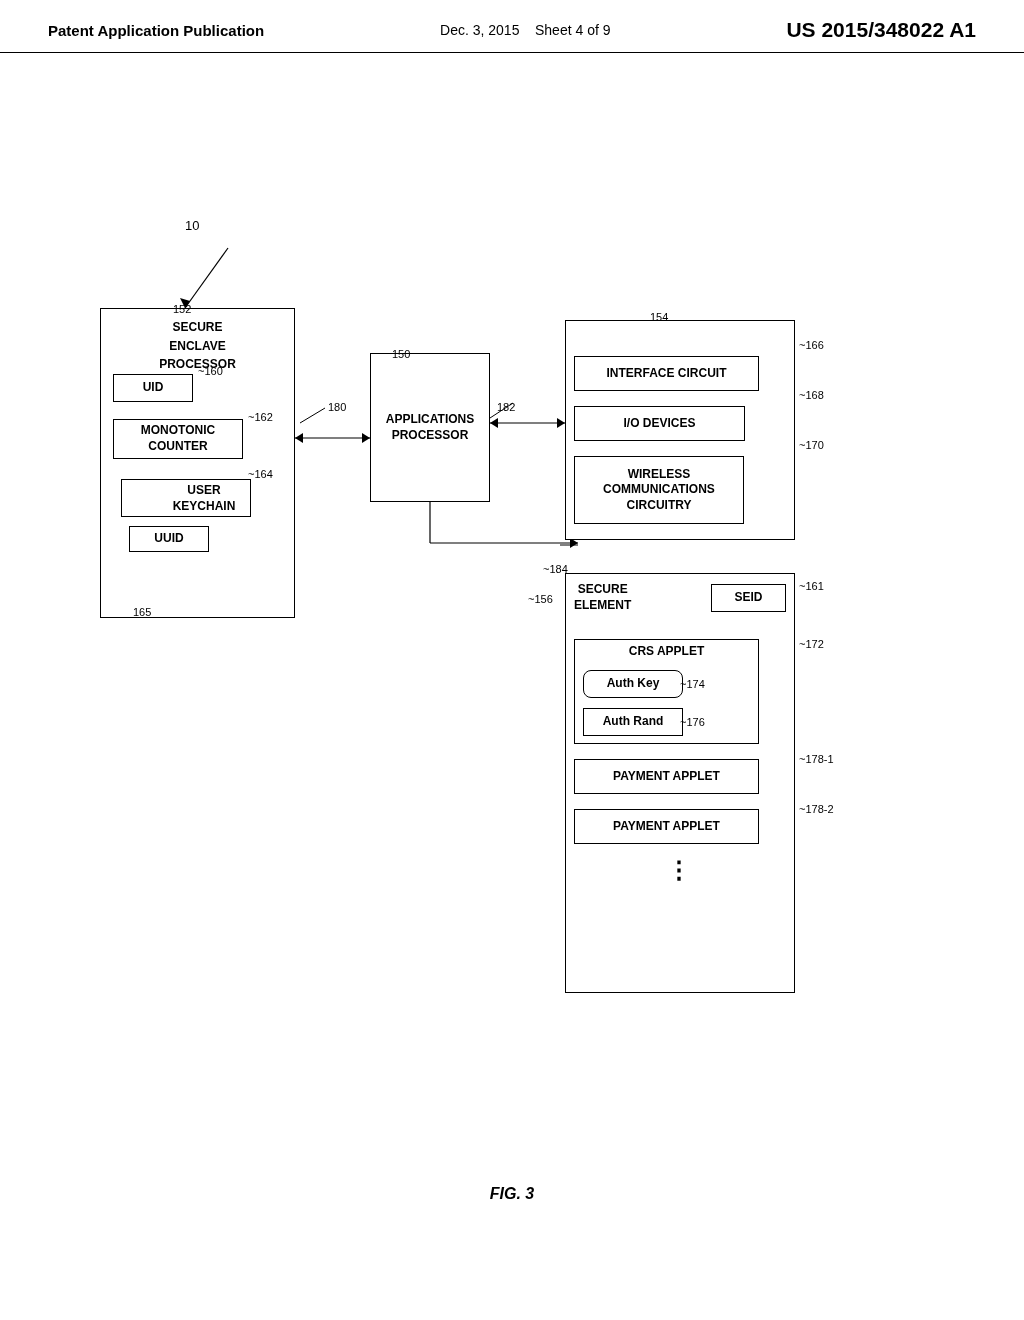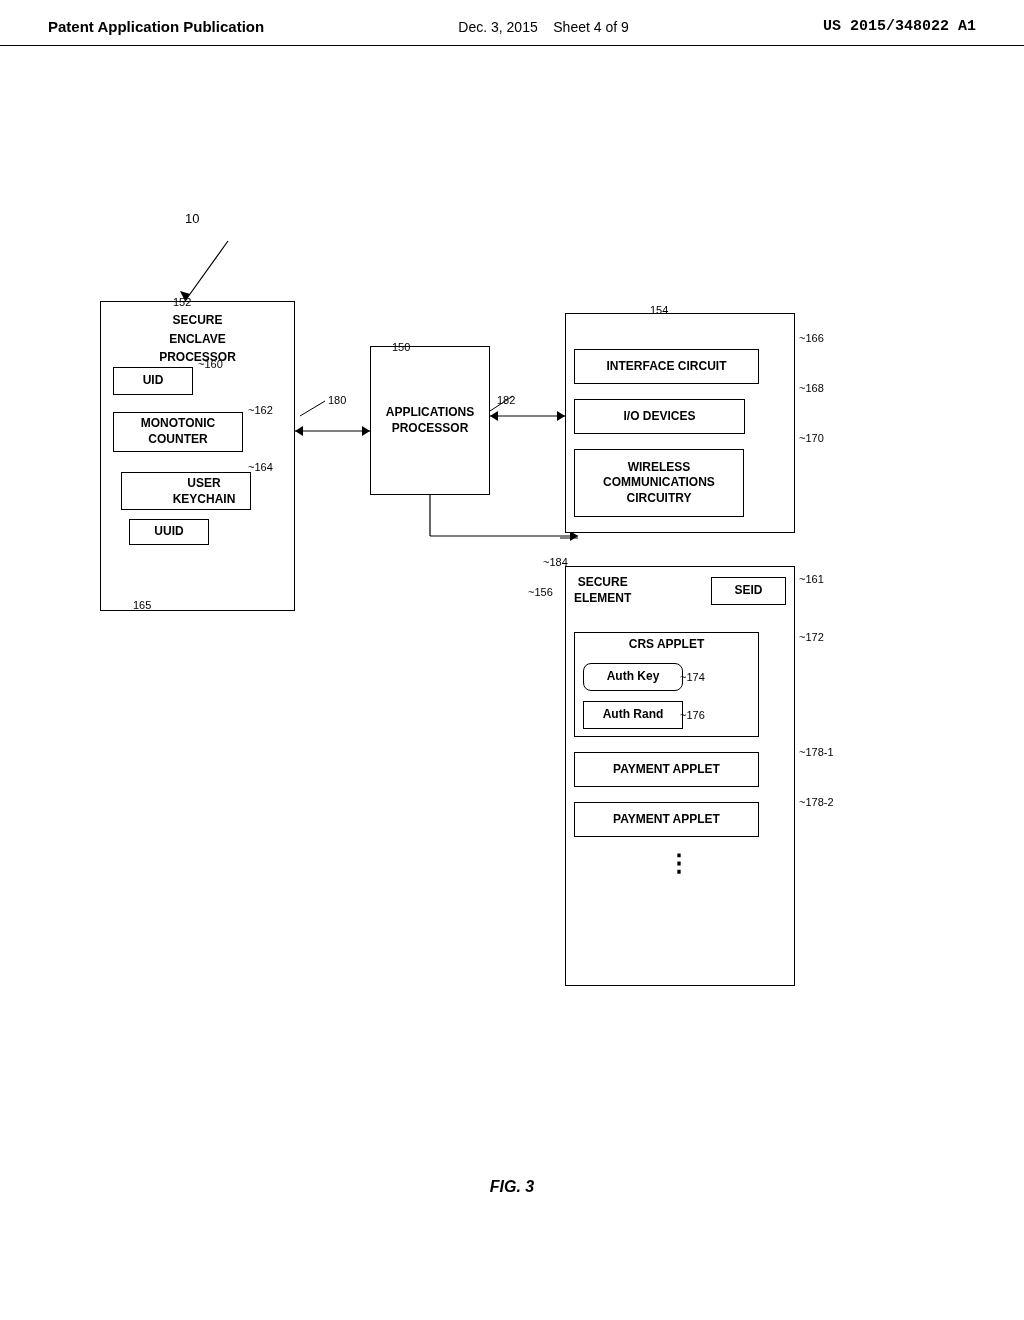--- a/index.html
+++ b/index.html
@@ -24,23 +24,22 @@
       font-size: 15px;
       font-weight: bold;
     }
 
     .header-center {
       font-size: 14px;
       text-align: center;
     }
 
     .header-right {
-      font-size: 15px;
-      font-weight: bold;
-      font-family: Liberation Mono, monospace;
+      font-size: 21px;
+      font-weight: bold;
     }
 
     .diagram-area {
       position: relative;
       width: 100%;
       height: 1180px;
     }
 
     .box {
       position: absolute;

